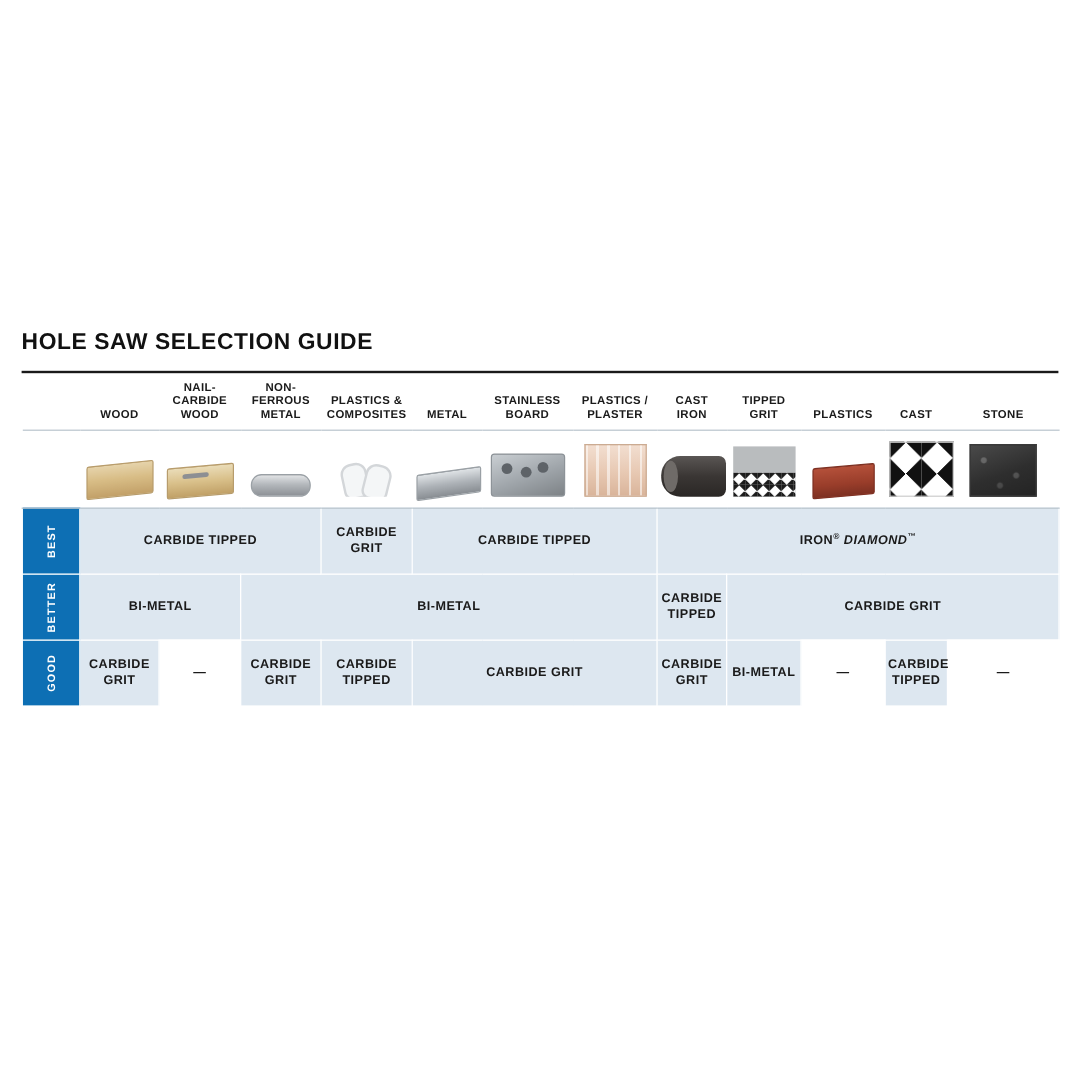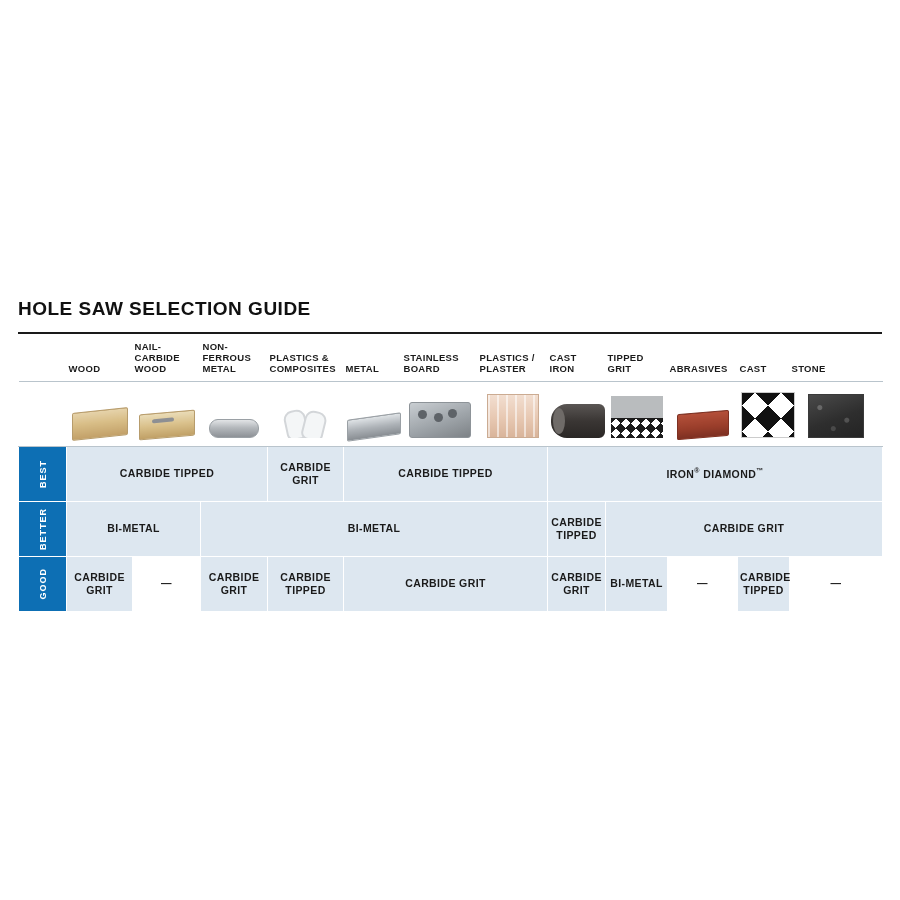--- a/index.html
+++ b/index.html
@@ -12,21 +12,21 @@
     height: 900px;
     font-family: "Liberation Sans", sans-serif;
     color: #1a1a1a;
     position: relative;
     overflow: hidden;
   }
 
   #guide {
     position: absolute;
     left: 18px;
-    top: 298px;
+    top: 275px;
     width: 864px;
   }
 
   .guide-title {
     font-size: 19px;
     font-weight: bold;
     letter-spacing: 0.5px;
     color: #111111;
     margin-bottom: 12px;
   }
@@ -38,20 +38,21 @@
 
   table.guide-table {
     border-collapse: collapse;
     width: 864px;
     table-layout: fixed;
   }
 
   
   .hdr-row td {
     vertical-align: bottom;
+    text-align: center;
     padding: 7px 2px 6px 2px;
     font-size: 9.5px;
     font-weight: bold;
     letter-spacing: 0.3px;
     line-height: 1.18;
     color: #1a1a1a;
     border-bottom: 1px solid #b9c4cc;
   }
   .hdr-row td.rank-col {
     border-bottom: 1px solid #b9c4cc;
@@ -252,20 +253,21 @@
   .row-good td.cell { height: 42px; }
 
   .dash {
     font-size: 13px;
     font-weight: normal;
   }
   .diamond-cell {
     font-size: 11px;
   }
   .diamond-cell .ital {
+    font-style: italic;
   }
   .sup {
     font-size: 7px;
     vertical-align: super;
   }
 </style>
 </head>
 <body>
 
 <div id="guide">
@@ -324,21 +326,21 @@
       </td>
       <td>
         <span>CAST</span><br>
         <span>IRON</span>
       </td>
       <td>
         <span>TIPPED</span><br>
         <span>GRIT</span>
       </td>
       <td>
-        <span>ABRASIVES</span>
+        <span>PLASTICS</span>
       </td>
       <td>
         <span>CAST</span>
       </td>
       <td>
         <span>STONE</span>
       </td>
     </tr>
 
     <tr class="img-row">

